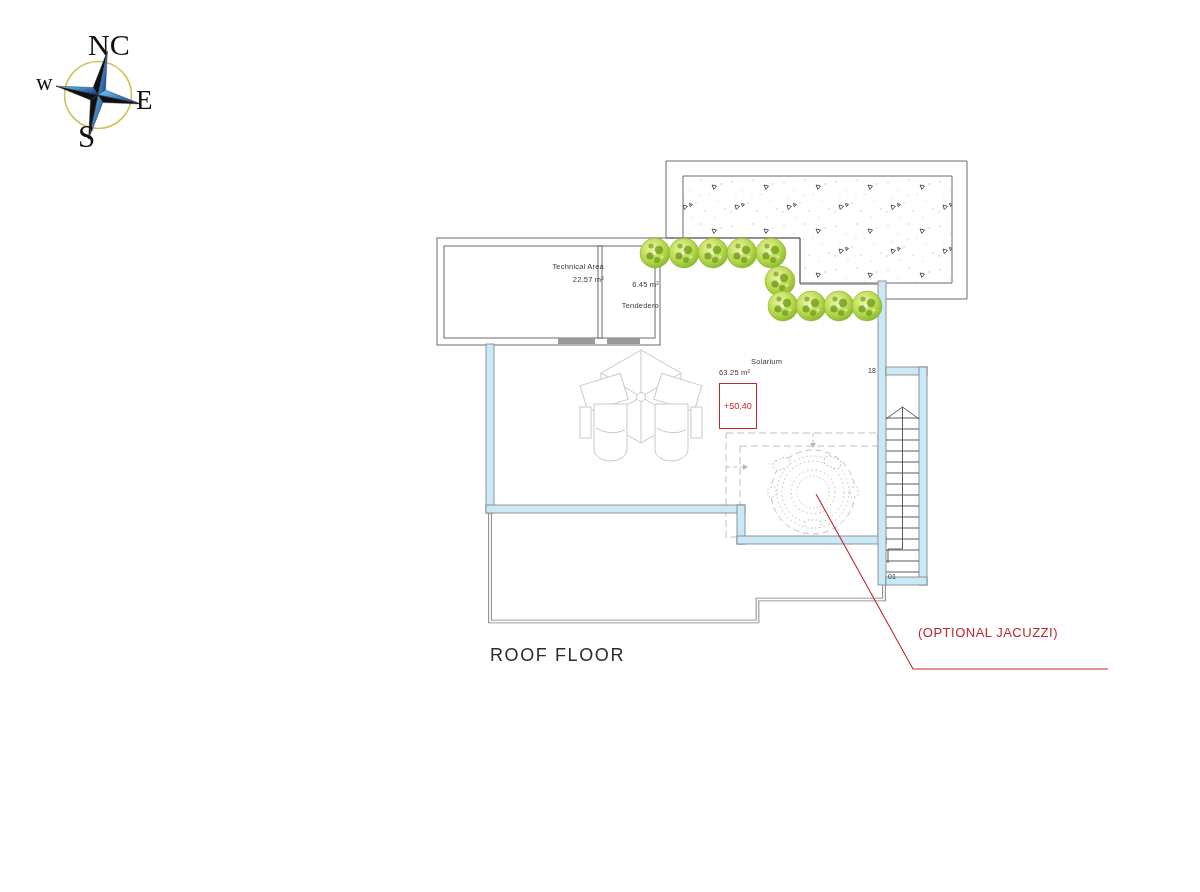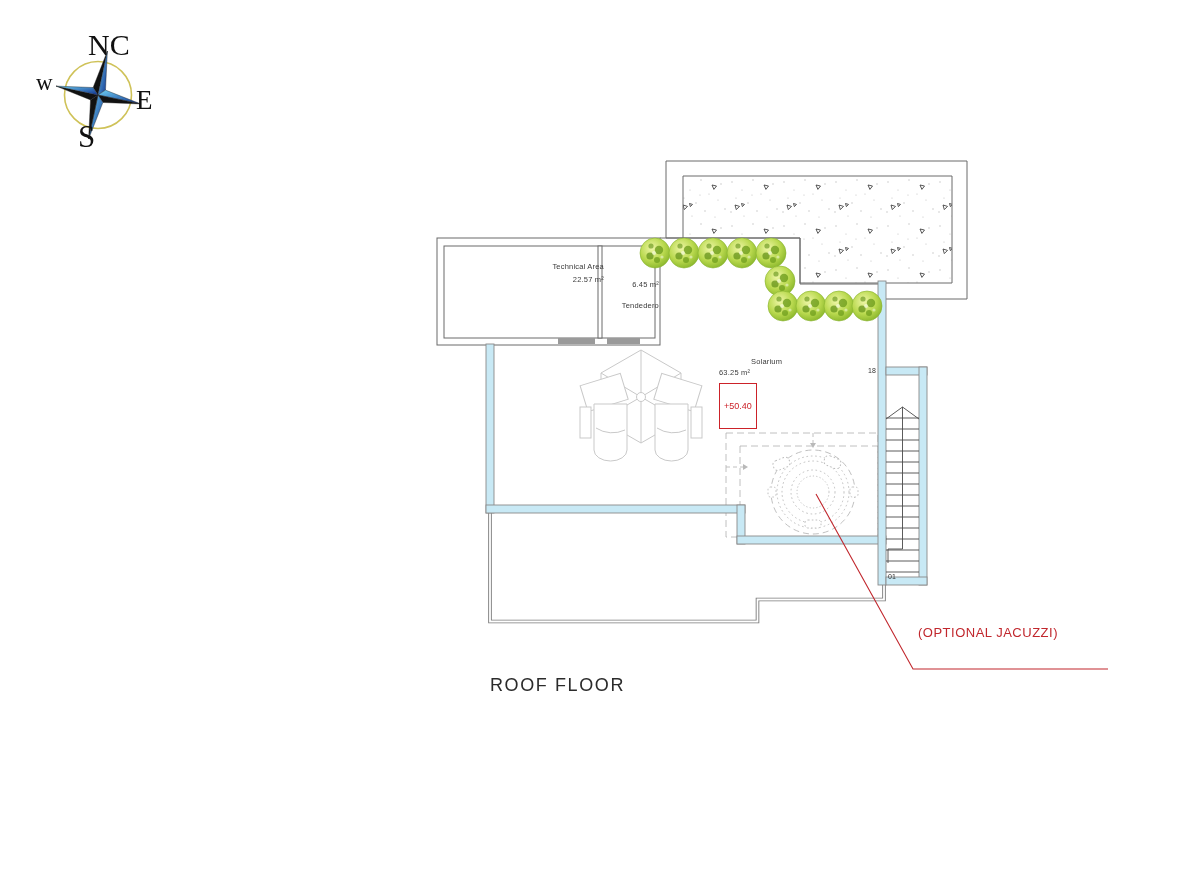--- a/index.html
+++ b/index.html
@@ -3,21 +3,21 @@
 <meta charset="utf-8">
 <style>
   html,body{margin:0;padding:0;background:#ffffff;}
   body{font-family:"Liberation Sans", sans-serif;}
   .canvas{position:relative;width:1145px;height:892px;background:#fff;overflow:hidden;}
   .canvas svg{position:absolute;left:0;top:0;}
   .lbl{position:absolute;color:#3c3c3c;font-size:7.5px;line-height:1.1;letter-spacing:.2px;white-space:nowrap;}
   .lbl.center{text-align:right;}
   .room-name{color:#3a3a3a;}
   .compass-letter{position:absolute;font-family:"Liberation Serif", serif;color:#101010;white-space:nowrap;}
-  .floor-title{position:absolute;left:490px;top:675px;font-size:18px;letter-spacing:1.6px;color:#2b2b2b;}
+  .floor-title{position:absolute;left:490px;top:645px;font-size:18px;letter-spacing:1.6px;color:#2b2b2b;}
   .jacuzzi-note{position:absolute;left:918px;top:605px;font-size:13px;letter-spacing:.5px;color:#c1272d;margin-top:20px;}
   .elev-box{position:absolute;left:719px;top:383px;border:1px solid #cc2229;color:#cc2229;
             font-size:9px;padding:17px 4px;background:#fff;}
   .stair-num{position:absolute;font-size:7px;color:#333;}
 </style>
 </head>
 <body>
 
 <div class="canvas">
 

